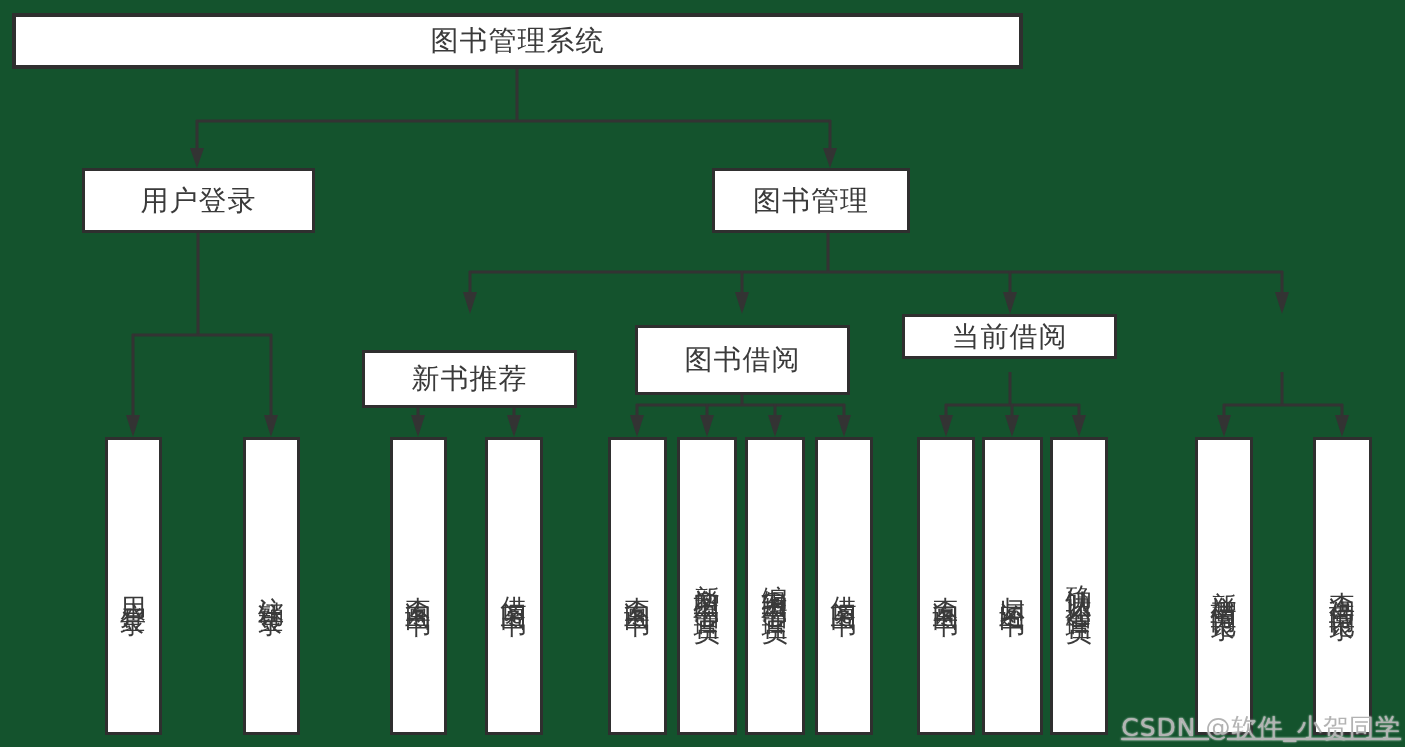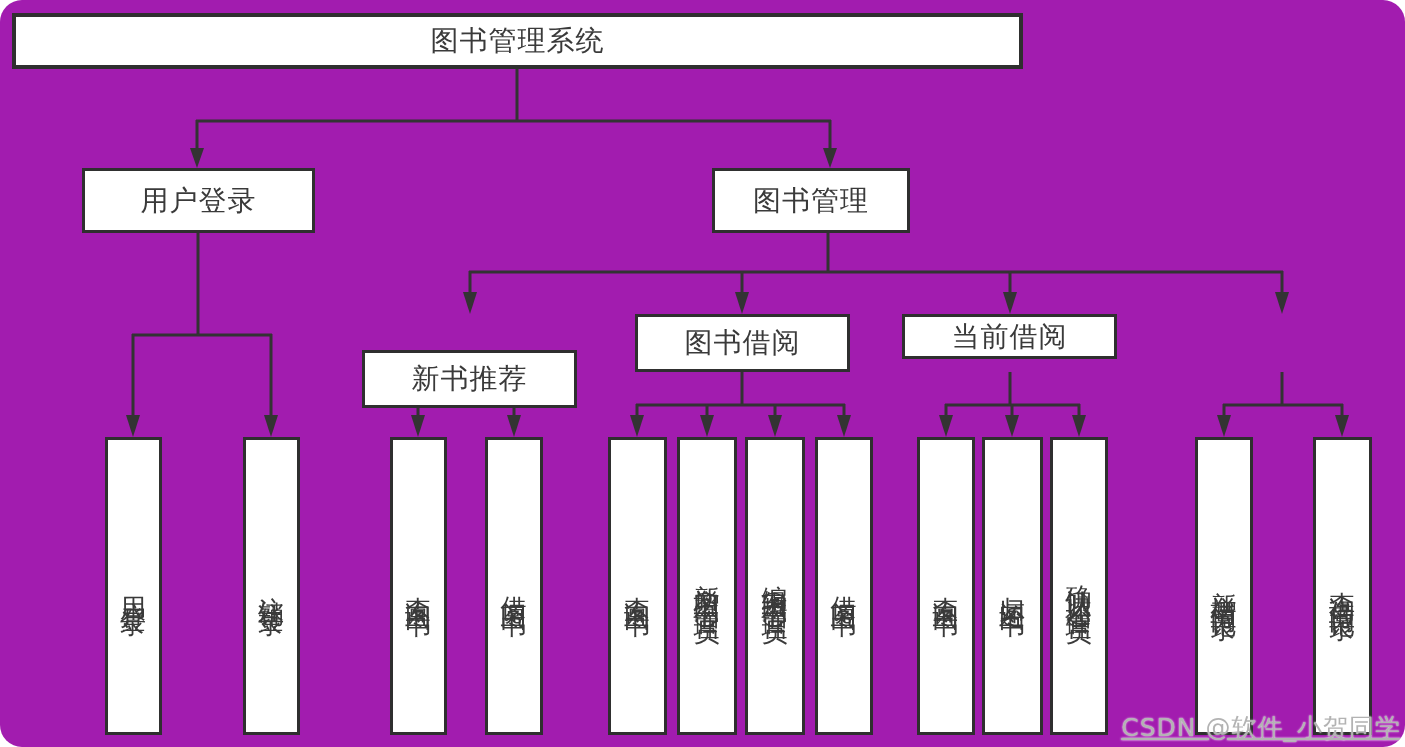--- a/index.html
+++ b/index.html
@@ -5,23 +5,22 @@
   html, body {
     margin: 0;
     padding: 0;
     background: #ffffff;
     font-family: "DejaVu Sans", "Liberation Sans", sans-serif;
   }
   #stage {
     position: relative;
     width: 1405px;
     height: 747px;
-    background: #a21caf;
+    background: #14532d;
     overflow: hidden;
-    border-radius: 22px;
   }
   #connectors {
     position: absolute;
     left: 0; top: 0;
     width: 1405px;
     height: 747px;
   }
   .node {
     position: absolute;
     box-sizing: border-box;
@@ -151,21 +150,21 @@
   <div class="node hbox" style="left:82px; top:168px; width:233px; height:65px;">
     <span>用户登录</span>
   </div>
   <div class="node hbox" style="left:712px; top:168px; width:198px; height:65px;">
     <span>图书管理</span>
   </div>
 
   <div class="node hbox" style="left:362px; top:314px; width:215px; height:58px;margin-top:36px;">
     <span>新书推荐</span>
   </div>
-  <div class="node hbox" style="left:635px; top:314px; width:215px; height:58px;">
+  <div class="node hbox" style="left:635px; top:325px; width:215px; height:70px;">
     <span>图书借阅</span>
   </div>
   <div class="node hbox" style="left:902px; top:314px; width:215px; height:45px;">
     <span>当前借阅</span>
   </div>
 
   <div class="node vbox" style="left:105px; top:437px; width:57px; height:298px;">
     <span>用户登录</span>
   </div>
   <div class="node vbox" style="left:243px; top:437px; width:57px; height:298px;">

